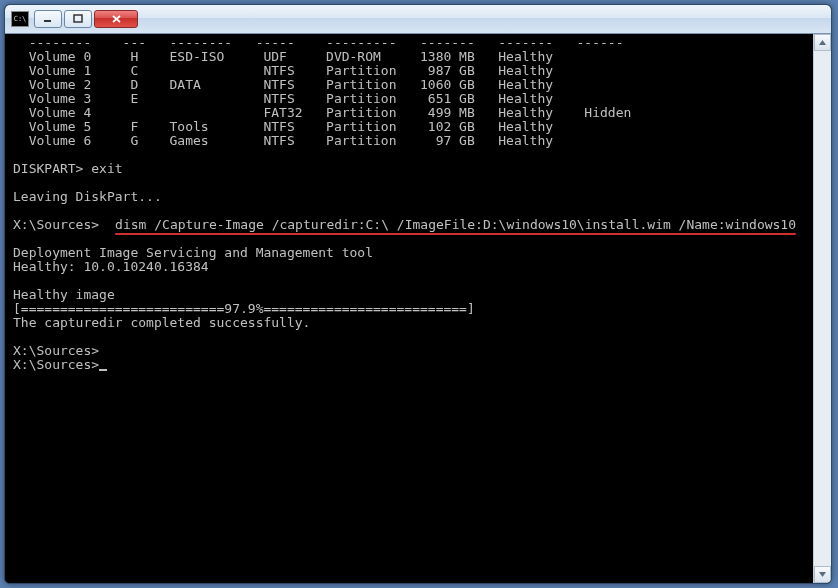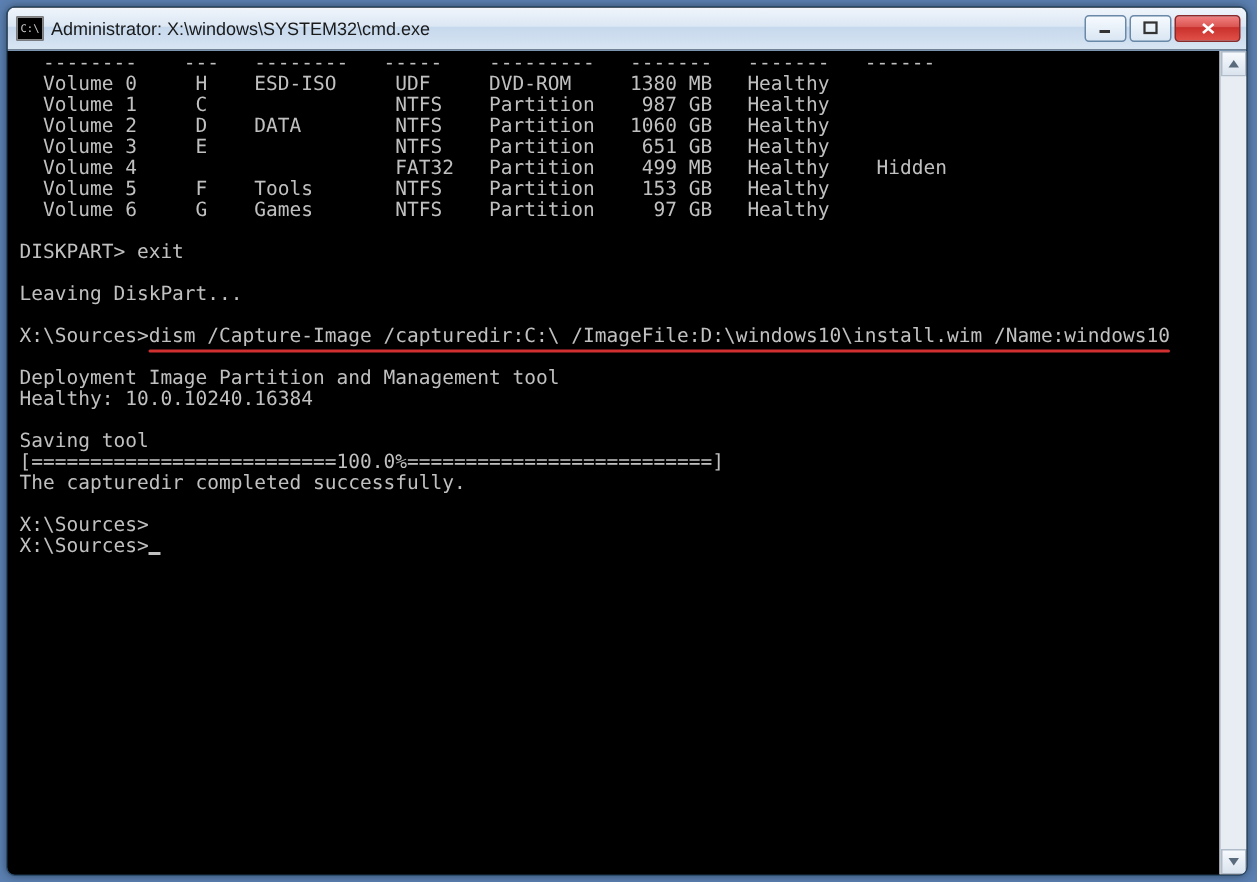--- a/index.html
+++ b/index.html
@@ -112,20 +112,21 @@
     box-sizing:border-box;
   }
   .sb-track {
     flex:1;
     background:#e8edf3;
     position:relative;
   }
   .underline-wrap {
     position:relative;
     display:inline-block;
+    margin-left:16px;
   }
   .underline-wrap::after{
     content:"";
     position:absolute;
     left:0;right:0;
     bottom:-3px;
     height:2px;
     background:#d03030;
     border-radius:1px;
   }
@@ -139,21 +140,20 @@
     top:2px;
   }
 </style>
 </head>
 <body>
 
 <div class="window">
 
   <div class="titlebar">
     <div class="title-icon">C:\</div>
-    <div class="title-text">Administrator: X:\windows\SYSTEM32\cmd.exe</div>
     <div class="win-controls">
       <div class="win-btn">
         <svg width="10" height="10">
             <line x1="1" y1="7" x2="8" y2="7" stroke="#333" stroke-width="2"></line>
           </svg>
       </div>
       <div class="win-btn">
         <svg width="10" height="10">
             <rect x="1" y="1" width="8" height="7" fill="none" stroke="#333" stroke-width="1.5"></rect>
           </svg>
@@ -167,34 +167,34 @@
     </div>
   </div>
 
   <div class="client">
     <div class="terminal"><span>  --------    ---   --------   -----    ---------   -------   -------   ------</span>
 <span>  Volume 0     H    ESD-ISO     UDF     DVD-ROM     1380 MB   Healthy</span>
 <span>  Volume 1     C                NTFS    Partition    987 GB   Healthy</span>
 <span>  Volume 2     D    DATA        NTFS    Partition   1060 GB   Healthy</span>
 <span>  Volume 3     E                NTFS    Partition    651 GB   Healthy</span>
 <span>  Volume 4                      FAT32   Partition    499 MB   Healthy    Hidden</span>
-<span>  Volume 5     F    Tools       NTFS    Partition    153 GB   Healthy</span>
+<span>  Volume 5     F    Tools       NTFS    Partition    102 GB   Healthy</span>
 <span>  Volume 6     G    Games       NTFS    Partition     97 GB   Healthy</span>
 
 <span>DISKPART&gt; exit</span>
 
 <span>Leaving DiskPart...</span>
 
 <span>X:\Sources&gt;</span><span class="underline-wrap">dism /Capture-Image /capturedir:C:\ /ImageFile:D:\windows10\install.wim /Name:windows10</span>
 
-<span>Deployment Image Partition and Management tool</span>
+<span>Deployment Image Servicing and Management tool</span>
 <span>Healthy: 10.0.10240.16384</span>
 
-<span>Saving tool</span>
-<span>[==========================100.0%==========================]</span>
+<span>Healthy image</span>
+<span>[==========================97.9%==========================]</span>
 <span>The capturedir completed successfully.</span>
 
 <span>X:\Sources&gt;</span>
 <span>X:\Sources&gt;</span><span class="cursor"></span></div>
 
     <div class="scrollbar">
       <div class="sb-btn">
         <svg width="9" height="9">
             <polygon points="4.5,2 8,7 1,7" fill="#5a6b7d"></polygon>
           </svg>

